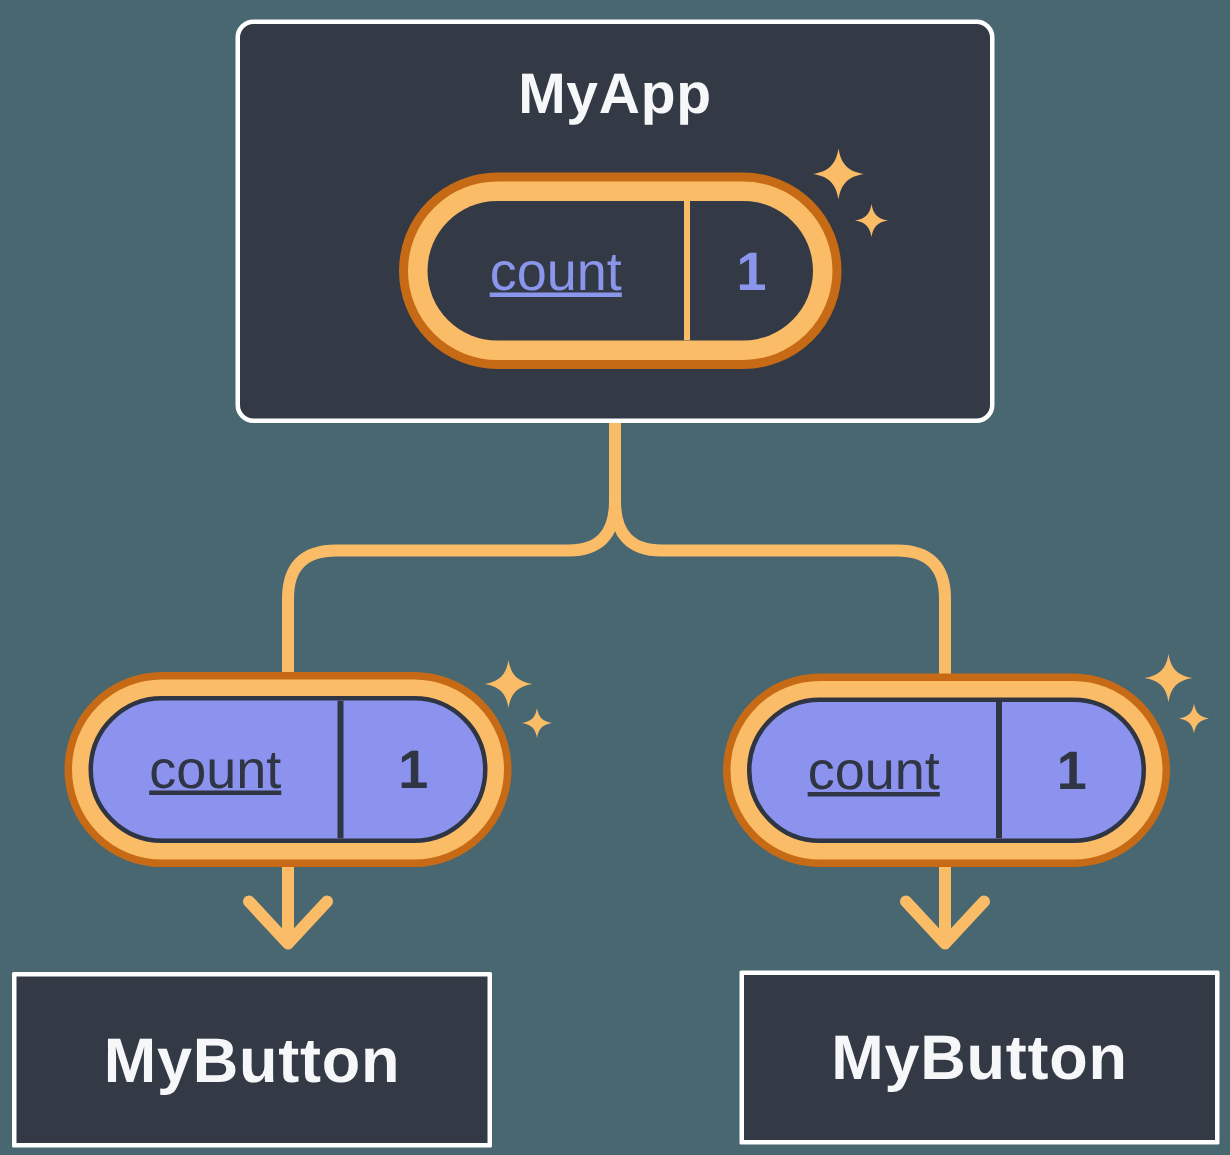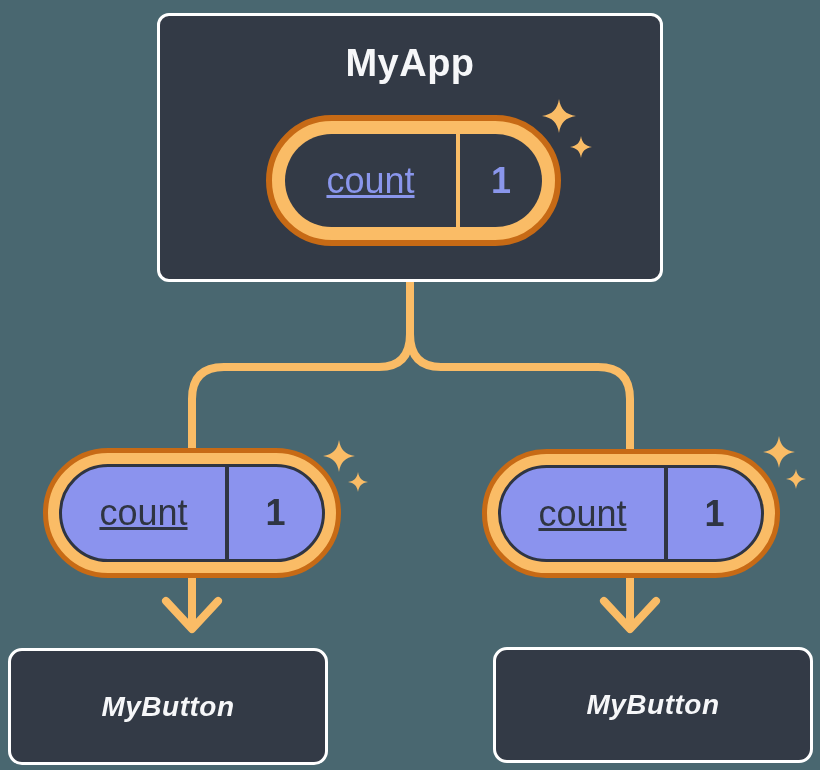--- a/index.html
+++ b/index.html
@@ -49,23 +49,22 @@
   .card-myapp{left:157px;top:13px;width:506px;height:269px;}
   .card-title{
     position:absolute;left:0;right:0;top:26px;
     text-align:center;
     font-size:38px;font-weight:700;
     letter-spacing:0.5px;
     color:var(--card-text);
   }
   .card-button{
     display:flex;align-items:center;justify-content:center;
-    font-size:28px;font-weight:700;letter-spacing:0.5px;
-    border-radius:14px;
-    font-style:italic;
+    font-size:42px;font-weight:700;letter-spacing:0.5px;
+    border-radius:1px;
   }
   .card-button-left{left:8px;top:648px;width:320px;height:117px;}
   .card-button-right{left:493px;top:647px;width:320px;height:116px;}
 
   
   .pill-outer{
     position:absolute;
     box-sizing:border-box;
     border:6px solid var(--orange-dark);
     background:var(--orange);

